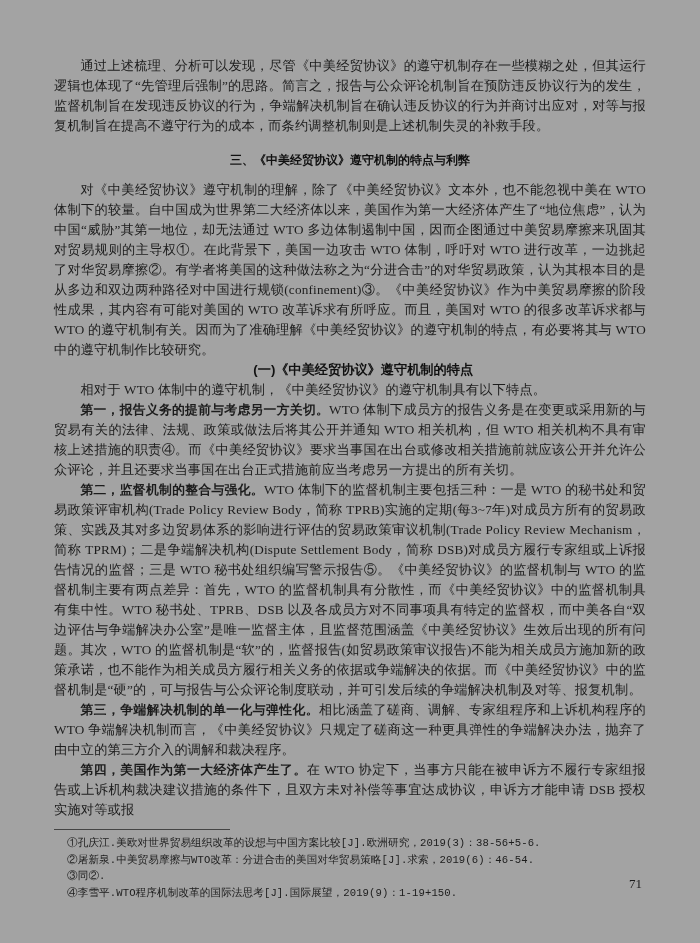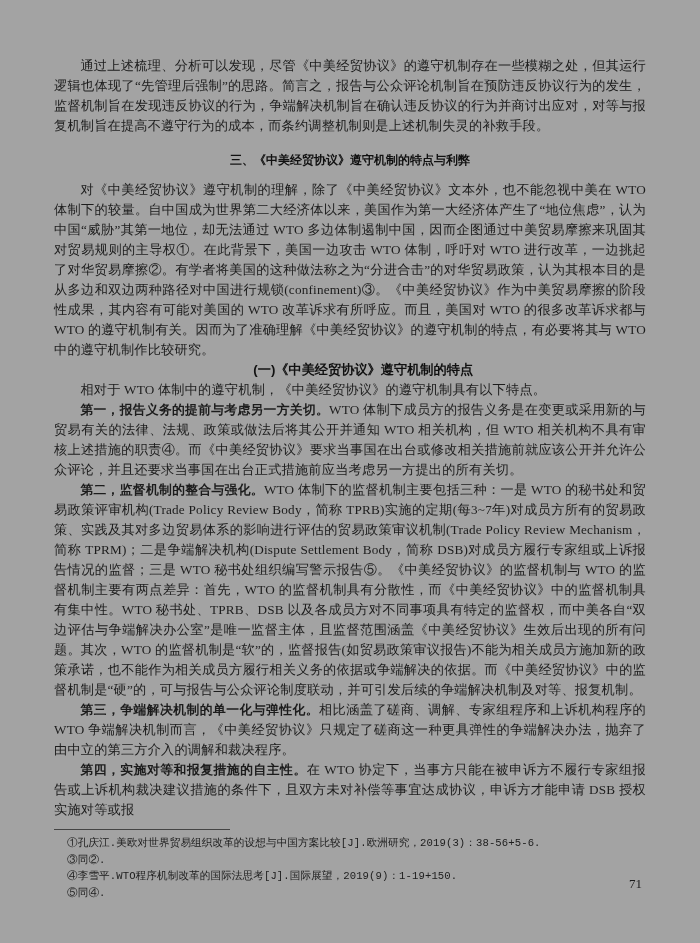--- a/index.html
+++ b/index.html
@@ -90,25 +90,25 @@
   <h3 class="subsection-title">(一)《中美经贸协议》遵守机制的特点</h3>
 
   <p class="body">相对于 WTO 体制中的遵守机制，《中美经贸协议》的遵守机制具有以下特点。</p>
 
   <p class="body"><span class="lead">第一，报告义务的提前与考虑另一方关切。</span><span>WTO 体制下成员方的报告义务是在变更或采用新的与贸易有关的法律、法规、政策或做法后将其公开并通知 WTO 相关机构，但 WTO 相关机构不具有审核上述措施的职责④。而《中美经贸协议》要求当事国在出台或修改相关措施前就应该公开并允许公众评论，并且还要求当事国在出台正式措施前应当考虑另一方提出的所有关切。</span></p>
 
   <p class="body"><span class="lead">第二，监督机制的整合与强化。</span><span>WTO 体制下的监督机制主要包括三种：一是 WTO 的秘书处和贸易政策评审机构(Trade Policy Review Body，简称 TPRB)实施的定期(每3~7年)对成员方所有的贸易政策、实践及其对多边贸易体系的影响进行评估的贸易政策审议机制(Trade Policy Review Mechanism，简称 TPRM)；二是争端解决机构(Dispute Settlement Body，简称 DSB)对成员方履行专家组或上诉报告情况的监督；三是 WTO 秘书处组织编写警示报告⑤。《中美经贸协议》的监督机制与 WTO 的监督机制主要有两点差异：首先，WTO 的监督机制具有分散性，而《中美经贸协议》中的监督机制具有集中性。WTO 秘书处、TPRB、DSB 以及各成员方对不同事项具有特定的监督权，而中美各自“双边评估与争端解决办公室”是唯一监督主体，且监督范围涵盖《中美经贸协议》生效后出现的所有问题。其次，WTO 的监督机制是“软”的，监督报告(如贸易政策审议报告)不能为相关成员方施加新的政策承诺，也不能作为相关成员方履行相关义务的依据或争端解决的依据。而《中美经贸协议》中的监督机制是“硬”的，可与报告与公众评论制度联动，并可引发后续的争端解决机制及对等、报复机制。</span></p>
 
   <p class="body"><span class="lead">第三，争端解决机制的单一化与弹性化。</span><span>相比涵盖了磋商、调解、专家组程序和上诉机构程序的 WTO 争端解决机制而言，《中美经贸协议》只规定了磋商这一种更具弹性的争端解决办法，抛弃了由中立的第三方介入的调解和裁决程序。</span></p>
 
-  <p class="body"><span class="lead">第四，实施对等和报复措施的自主性。</span><span>在 WTO 协定下，当事方只能在被申诉方不履行专家组报告或上诉机构裁决建议措施的条件下，且双方未对补偿等事宜达成协议，申诉方才能申请 DSB 授权实施对等或报</span></p>
+  <p class="body"><span class="lead">第四，美国作为第一大经济体产生了。</span><span>在 WTO 协定下，当事方只能在被申诉方不履行专家组报告或上诉机构裁决建议措施的条件下，且双方未对补偿等事宜达成协议，申诉方才能申请 DSB 授权实施对等或报</span></p>
 
   <div class="footnote-area">
     <div class="footnote-divider"></div>
     <p class="footnote">①孔庆江.美欧对世界贸易组织改革的设想与中国方案比较[J].欧洲研究，2019(3)：38-56+5-6.</p>
+    <p class="footnote">②屠新泉.中美贸易摩擦与WTO改革：分进合击的美国对华贸易策略[J].求索，2019(6)：46-54.</p>
     <p class="footnote">③同②.</p>
     <p class="footnote">④李雪平.WTO程序机制改革的国际法思考[J].国际展望，2019(9)：1-19+150.</p>
-    <p class="footnote">⑤同④.</p>
   </div>
 
   <div class="page-number">71</div>
 
 </div>
 
 </body></html>

